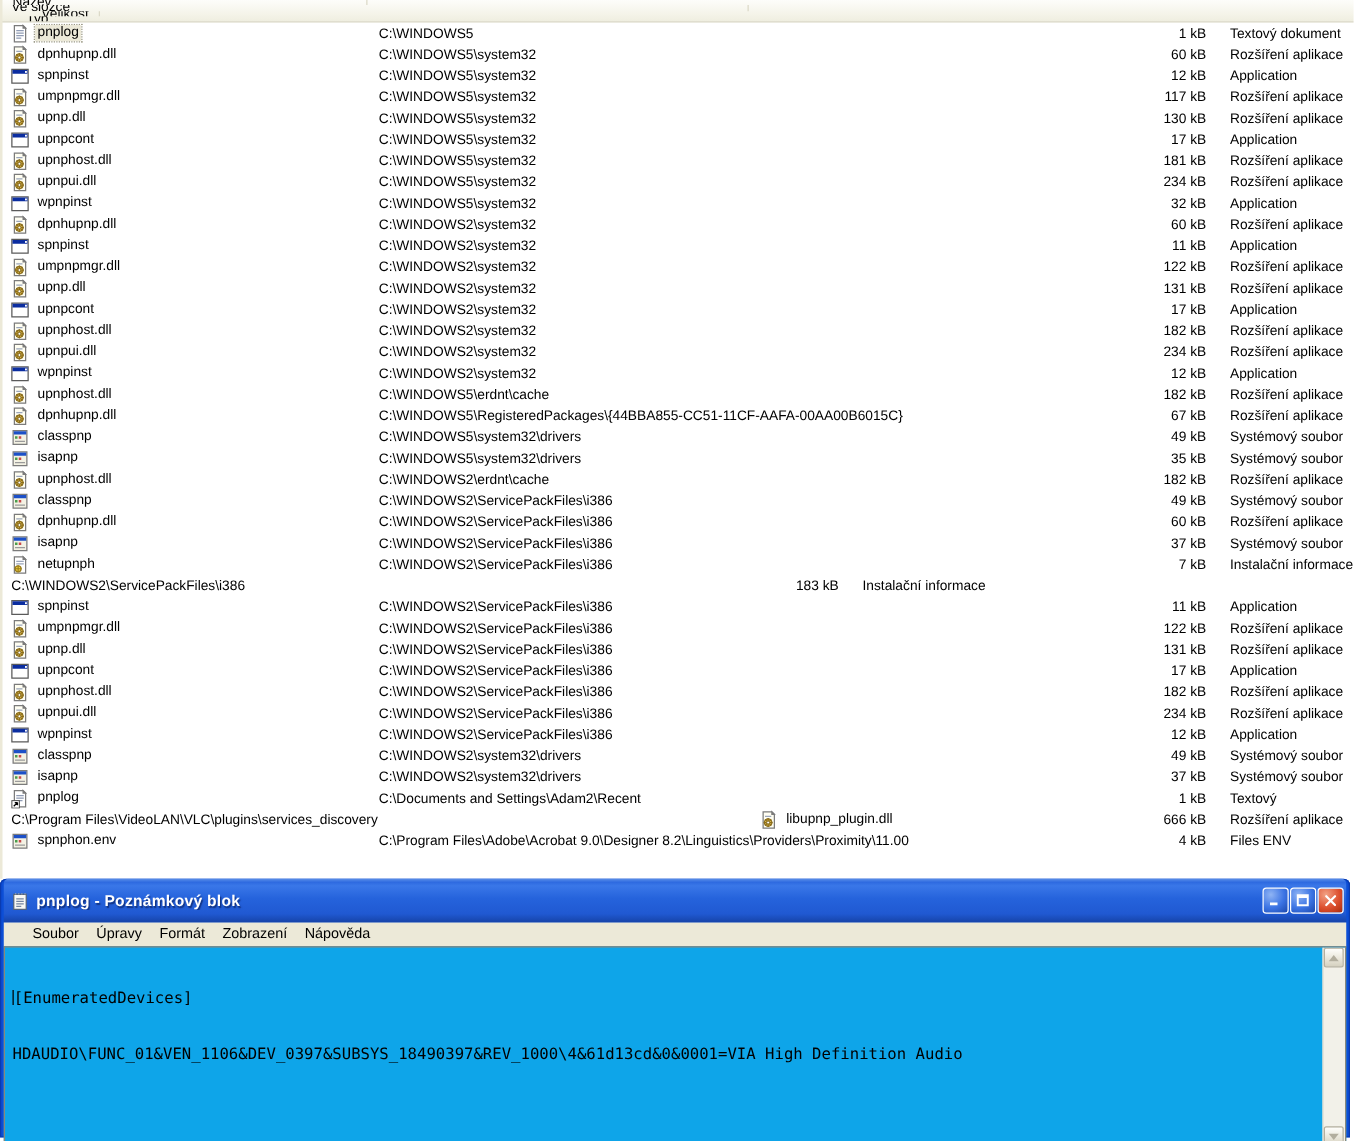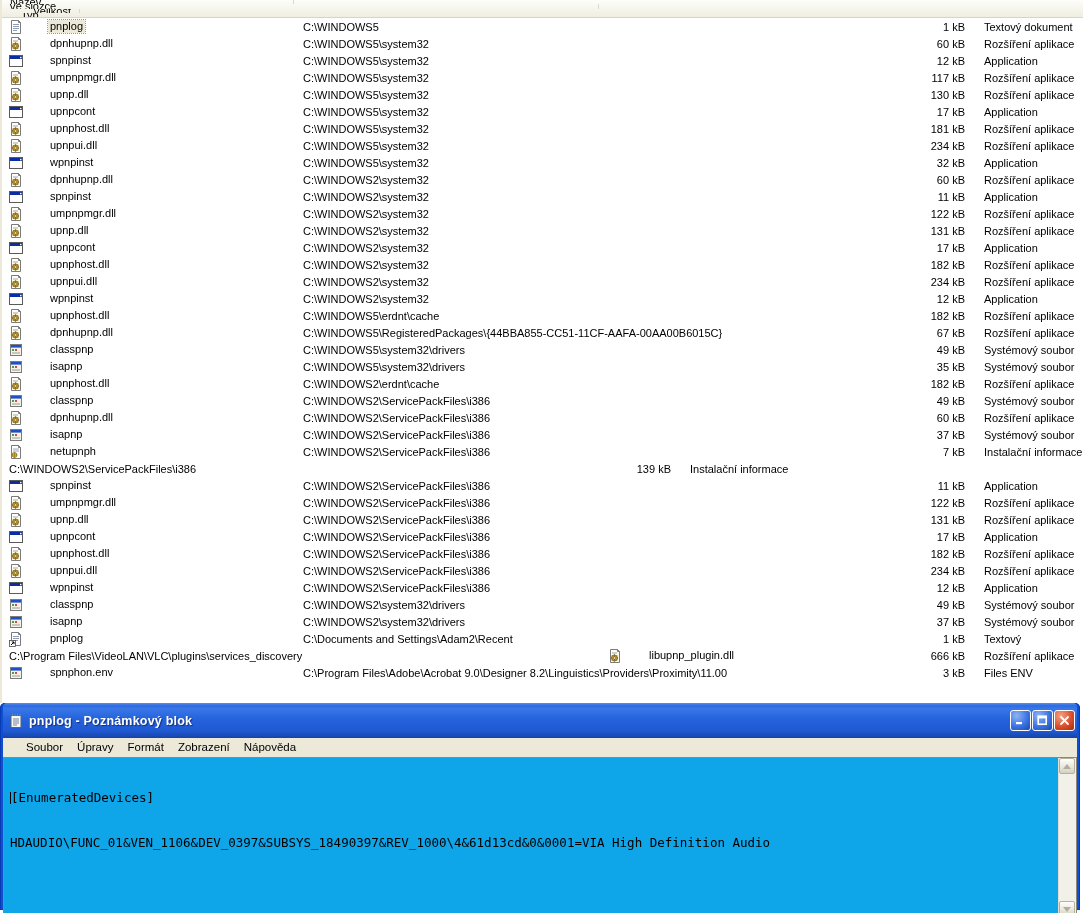--- a/index.html
+++ b/index.html
@@ -20,21 +20,21 @@
   .hc-type{width:110px;padding-left:21px;border-right:none;}
   .rows{position:absolute;left:0;top:18px;width:1083px;}
   .row{display:flex;height:17px;align-items:center;font-size:11px;color:#000;}
   .cell{box-sizing:border-box;white-space:nowrap;overflow:hidden;}
   .cl-name{width:294px;display:flex;align-items:center;padding-left:8px;}
   .cl-folder{width:599px;padding-left:9px;}
   .cl-size{width:80px;text-align:right;padding-right:8px;}
   .cl-type{width:110px;padding-left:11px;}
   .ficon{width:16px;height:16px;flex:0 0 16px;margin-right:4px;position:relative;}
   .ficon svg{display:block;width:16px;height:16px;}
-  .flabel{padding:0 2px;line-height:13px;margin-left:20px;}
+  .flabel{padding:0 2px;line-height:13px;}
   .flabel.sel{background:#ece9d8;outline:1px dotted #9a9886;}
   
   .np{position:absolute;left:0;top:703px;width:1080px;height:207px;box-sizing:border-box;
       background:#0c4ed6;border-radius:5px 5px 0 0;padding:0 3px 3px 3px;
       box-shadow:inset 0 0 0 1px #0a3bb0;}
   .np-title{height:35px;display:flex;align-items:center;padding:0 2px 0 5px;border-radius:4px 4px 0 0;
       background:linear-gradient(180deg,#5a8ee8 0%,#2e6ae0 8%,#3a77e8 16%,#2563dc 45%,#2059d2 80%,#1643a8 100%);
       cursor:default;}
   .np-title-text{flex:1;color:#fff;font-weight:bold;font-size:12.5px;
       text-shadow:1px 1px 1px #10307e;letter-spacing:.2px;margin-left:5px;
@@ -515,21 +515,21 @@
             </svg>
           </span>
           <span class="flabel">netupnph</span>
         </div>
         <div class="cell cl-folder">C:\WINDOWS2\ServicePackFiles\i386</div>
         <div class="cell cl-size">7 kB</div>
         <div class="cell cl-type">Instalační informace</div>
       </div>
       <div class="row">
         <div class="cell cl-folder">C:\WINDOWS2\ServicePackFiles\i386</div>
-        <div class="cell cl-size">139 kB</div>
+        <div class="cell cl-size">183 kB</div>
         <div class="cell cl-type">Instalační informace</div>
       </div>
       <div class="row">
         <div class="cell cl-name">
           <span class="ficon">
             <svg viewBox="0 0 16 16">
               <rect x="1.5" y="2.5" width="13" height="11" fill="#fff" stroke="#5a5a5a"></rect>
               <rect x="2" y="3" width="12" height="3" fill="#0b2da0"></rect>
               <rect x="12" y="3.8" width="1.5" height="1.5" fill="#fff"></rect>
             </svg>
@@ -718,21 +718,21 @@
               <rect x="2.5" y="2.5" width="11" height="11" fill="#f4f2e4" stroke="#7b7b7b"></rect>
               <rect x="3" y="3" width="10" height="2.6" fill="#1c50c8"></rect>
               <rect x="4" y="7" width="2" height="2" fill="#4a9c4a"></rect>
               <rect x="7" y="7" width="2" height="2" fill="#c84a4a"></rect>
               <path d="M4 11h8" stroke="#9a9a9a" stroke-width="1"></path>
             </svg>
           </span>
           <span class="flabel">spnphon.env</span>
         </div>
         <div class="cell cl-folder">C:\Program Files\Adobe\Acrobat 9.0\Designer 8.2\Linguistics\Providers\Proximity\11.00</div>
-        <div class="cell cl-size">3 kB</div>
+        <div class="cell cl-size">4 kB</div>
         <div class="cell cl-type">Files ENV</div>
       </div>
     </div>
 </div>
 
 <div class="np">
   <div class="np-title">
     <span class="np-ticon" id="np-ticon">
         <svg viewBox="0 0 16 16">
           <rect x="3" y="2.5" width="10" height="12" fill="#f8f8f4" stroke="#55637a"></rect>

